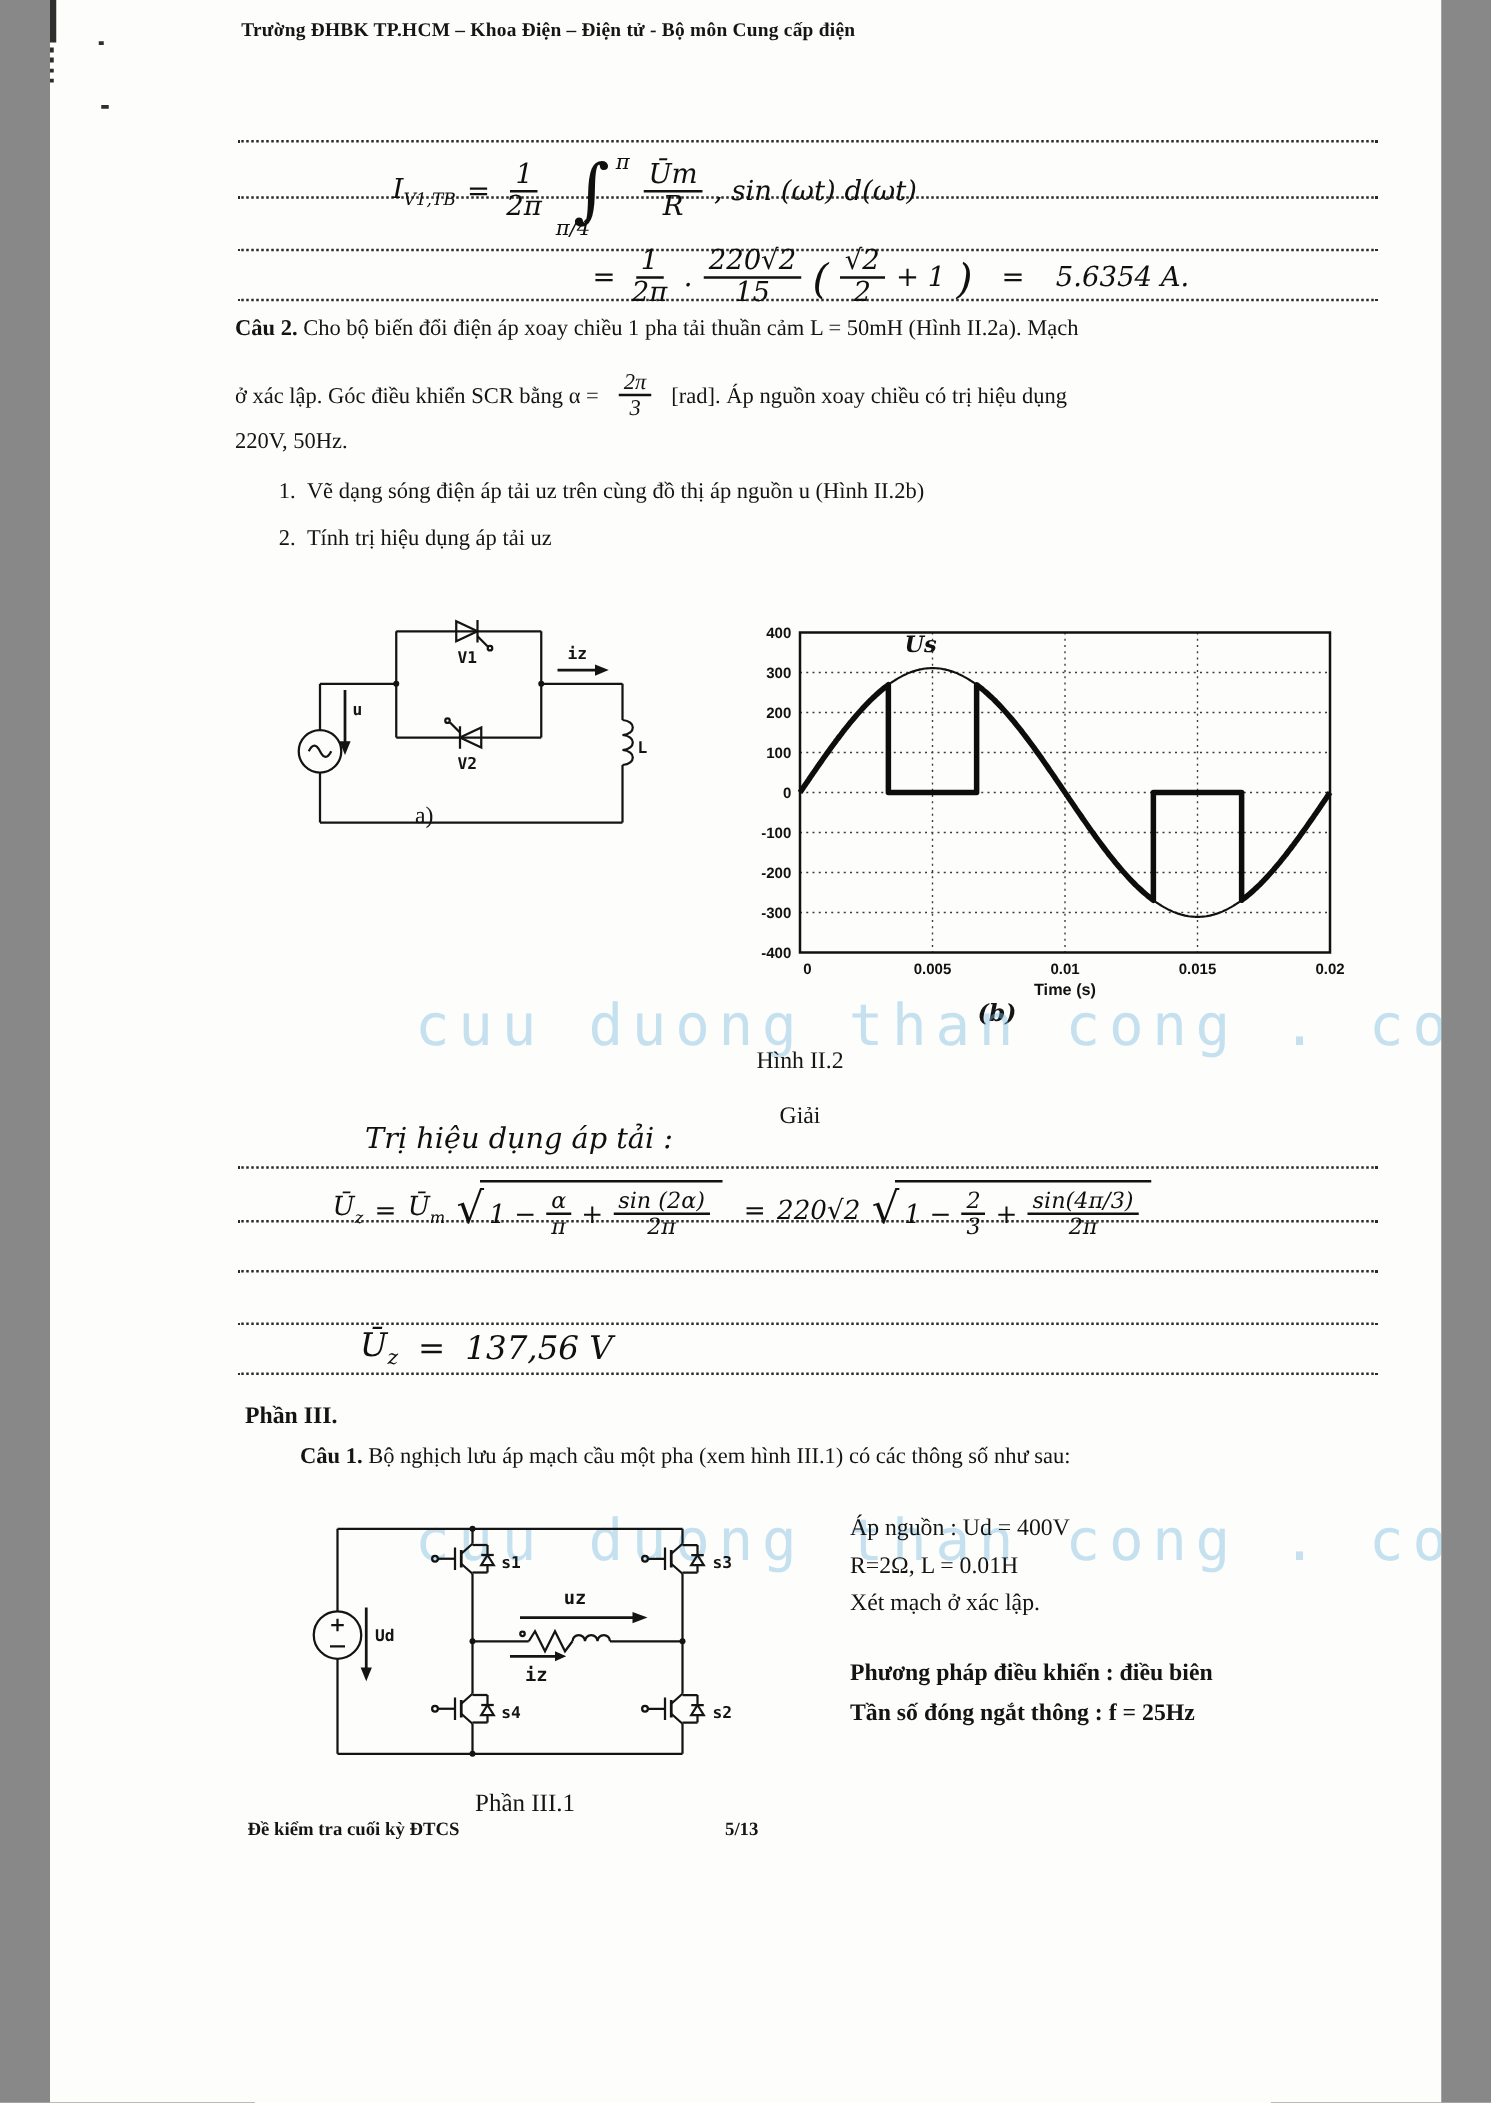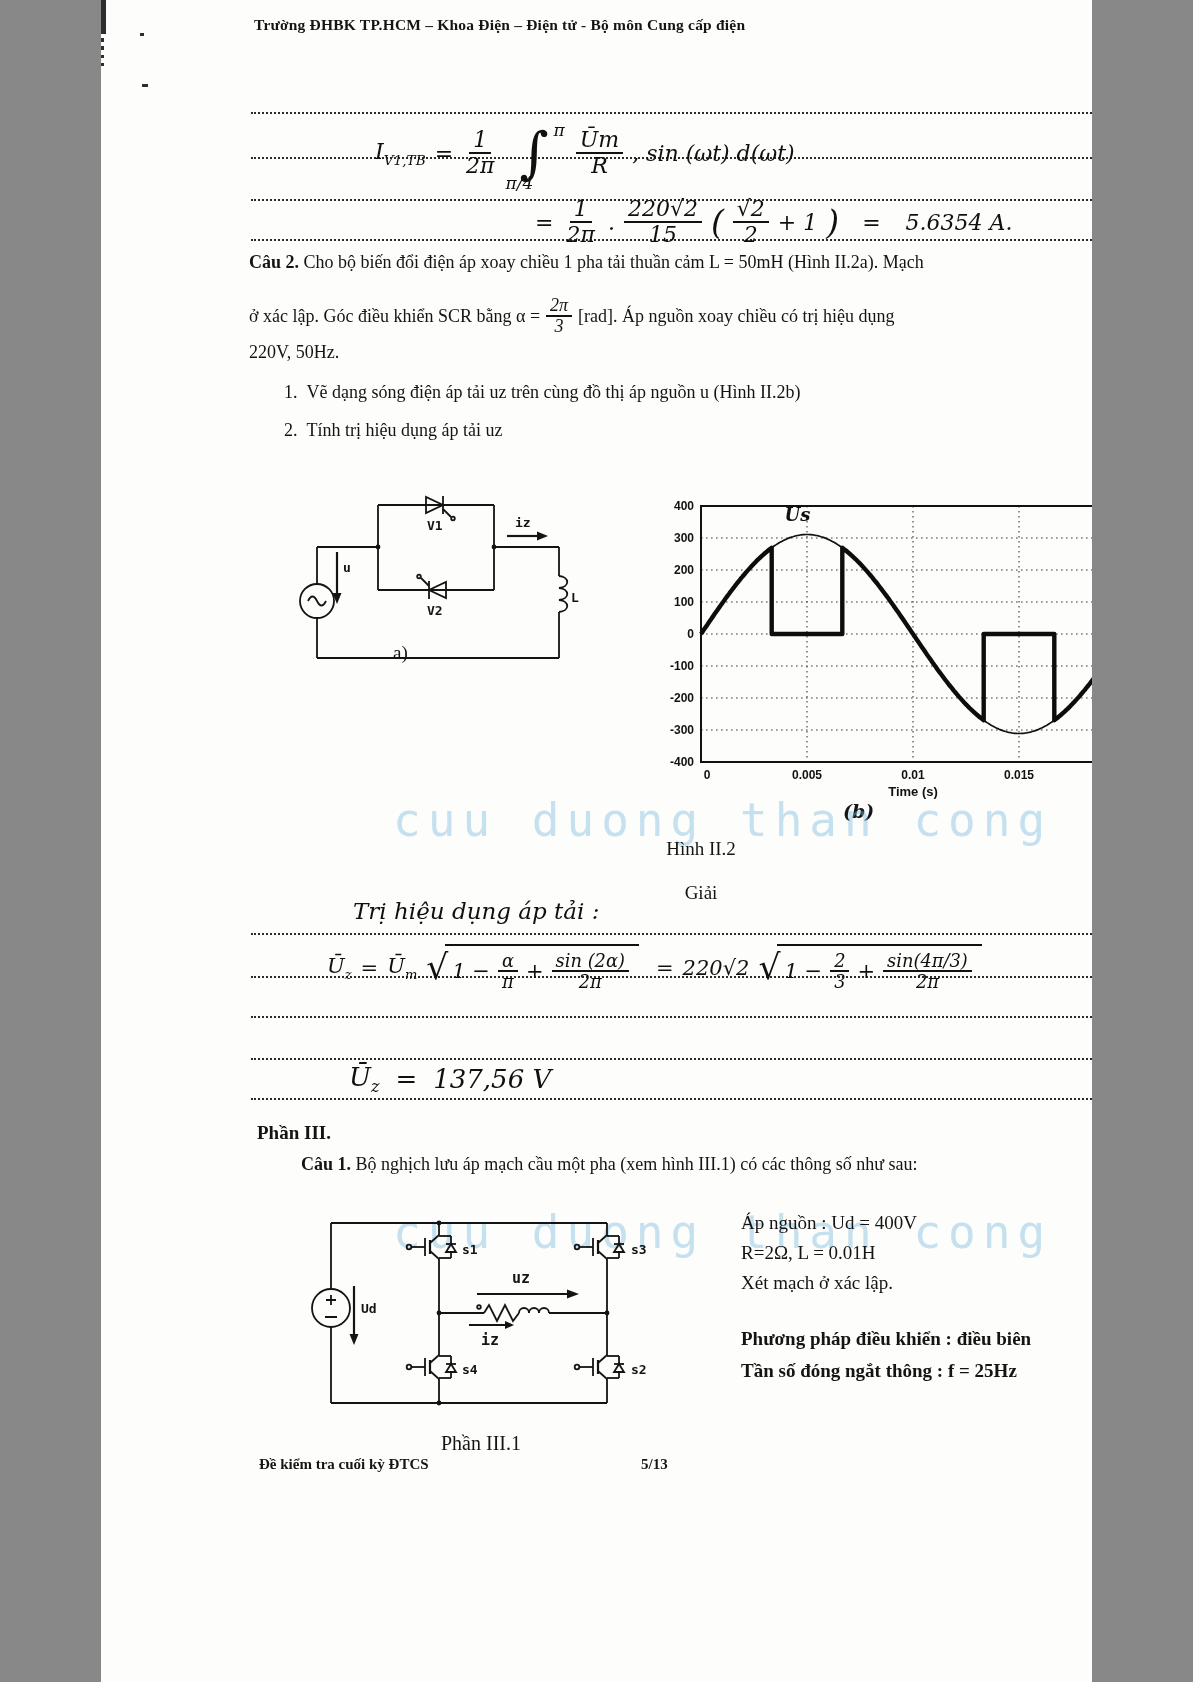--- a/index.html
+++ b/index.html
@@ -1,16 +1,16 @@
 <!DOCTYPE html>
 <html><head>
 <meta charset="utf-8">
 <style>
   html,body{margin:0;padding:0;background:#888;}
-  .page{position:relative;width:991px;height:1682px;margin:0 auto;background:#fdfdfb;
+  .page{position:relative;width:1113px;height:1682px;margin:0 auto;background:#fdfdfb;
         font-family:"Liberation Serif",serif;color:#151515;overflow:hidden;}
   .abs{position:absolute;}
   .nowrap{white-space:nowrap;}
   
   .print{font-size:18px;color:#141414;}
   .print b{font-weight:bold;}
   .hdr{font-size:15.5px;font-weight:bold;letter-spacing:.2px;}
   .ftr{font-size:15px;font-weight:bold;}
   .cap{font-size:19px;}
   
@@ -113,21 +113,21 @@
       </span>
     <span>+ 1</span>
     <span style="font-size:150%;">)</span>
     <span style="margin-left:14px;">=</span>
     <span style="margin-left:16px;">5.6354 A.</span>
   </div>
 
   <div class="abs print nowrap" style="left:148px;top:252px;">
     <b>Câu 2.</b><span> Cho bộ biến đổi điện áp xoay chiều 1 pha tải thuần cảm L = 50mH (Hình II.2a). Mạch</span>
   </div>
-  <div class="abs print nowrap" style="left:148px;top:290px;display:flex;align-items:center;gap:6px;height:52px;">
+  <div class="abs print nowrap" style="left:148px;top:290px;display:flex;align-items:center;gap:16px;height:52px;">
     <span>ở xác lập. Góc điều khiển SCR bằng  α =</span>
     <span class="fr" style="font-style:italic;">
         <span class="n">2π</span>
         <span class="d">3</span>
       </span>
     <span>[rad]. Áp nguồn xoay chiều có trị hiệu dụng</span>
   </div>
   <div class="abs print nowrap" style="left:148px;top:342px;">220V, 50Hz.</div>
   <div class="abs print nowrap" style="left:183px;top:382px;">
     <span>1.</span>&nbsp;&nbsp;<span>Vẽ dạng sóng điện áp tải uz trên cùng đồ thị áp nguồn u (Hình II.2b)</span>

